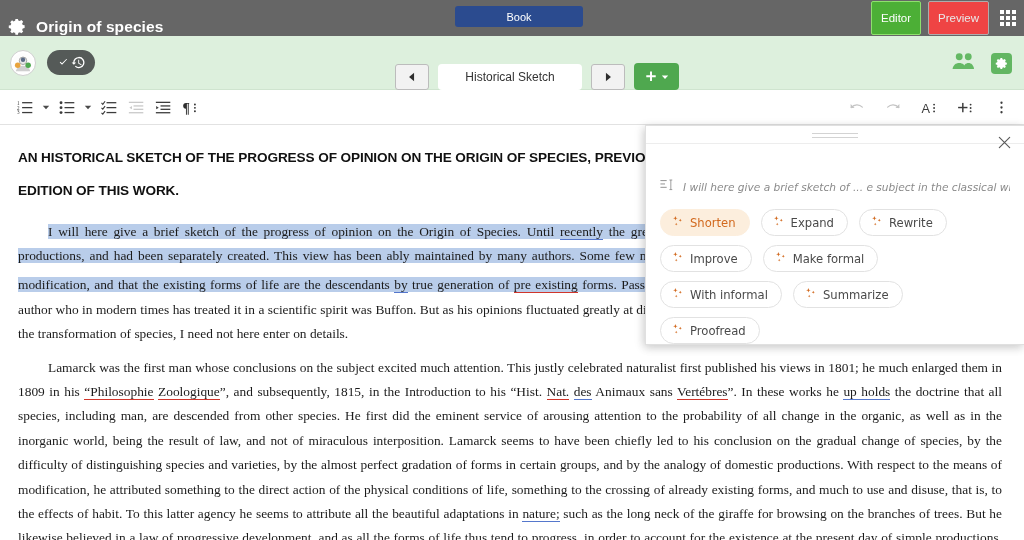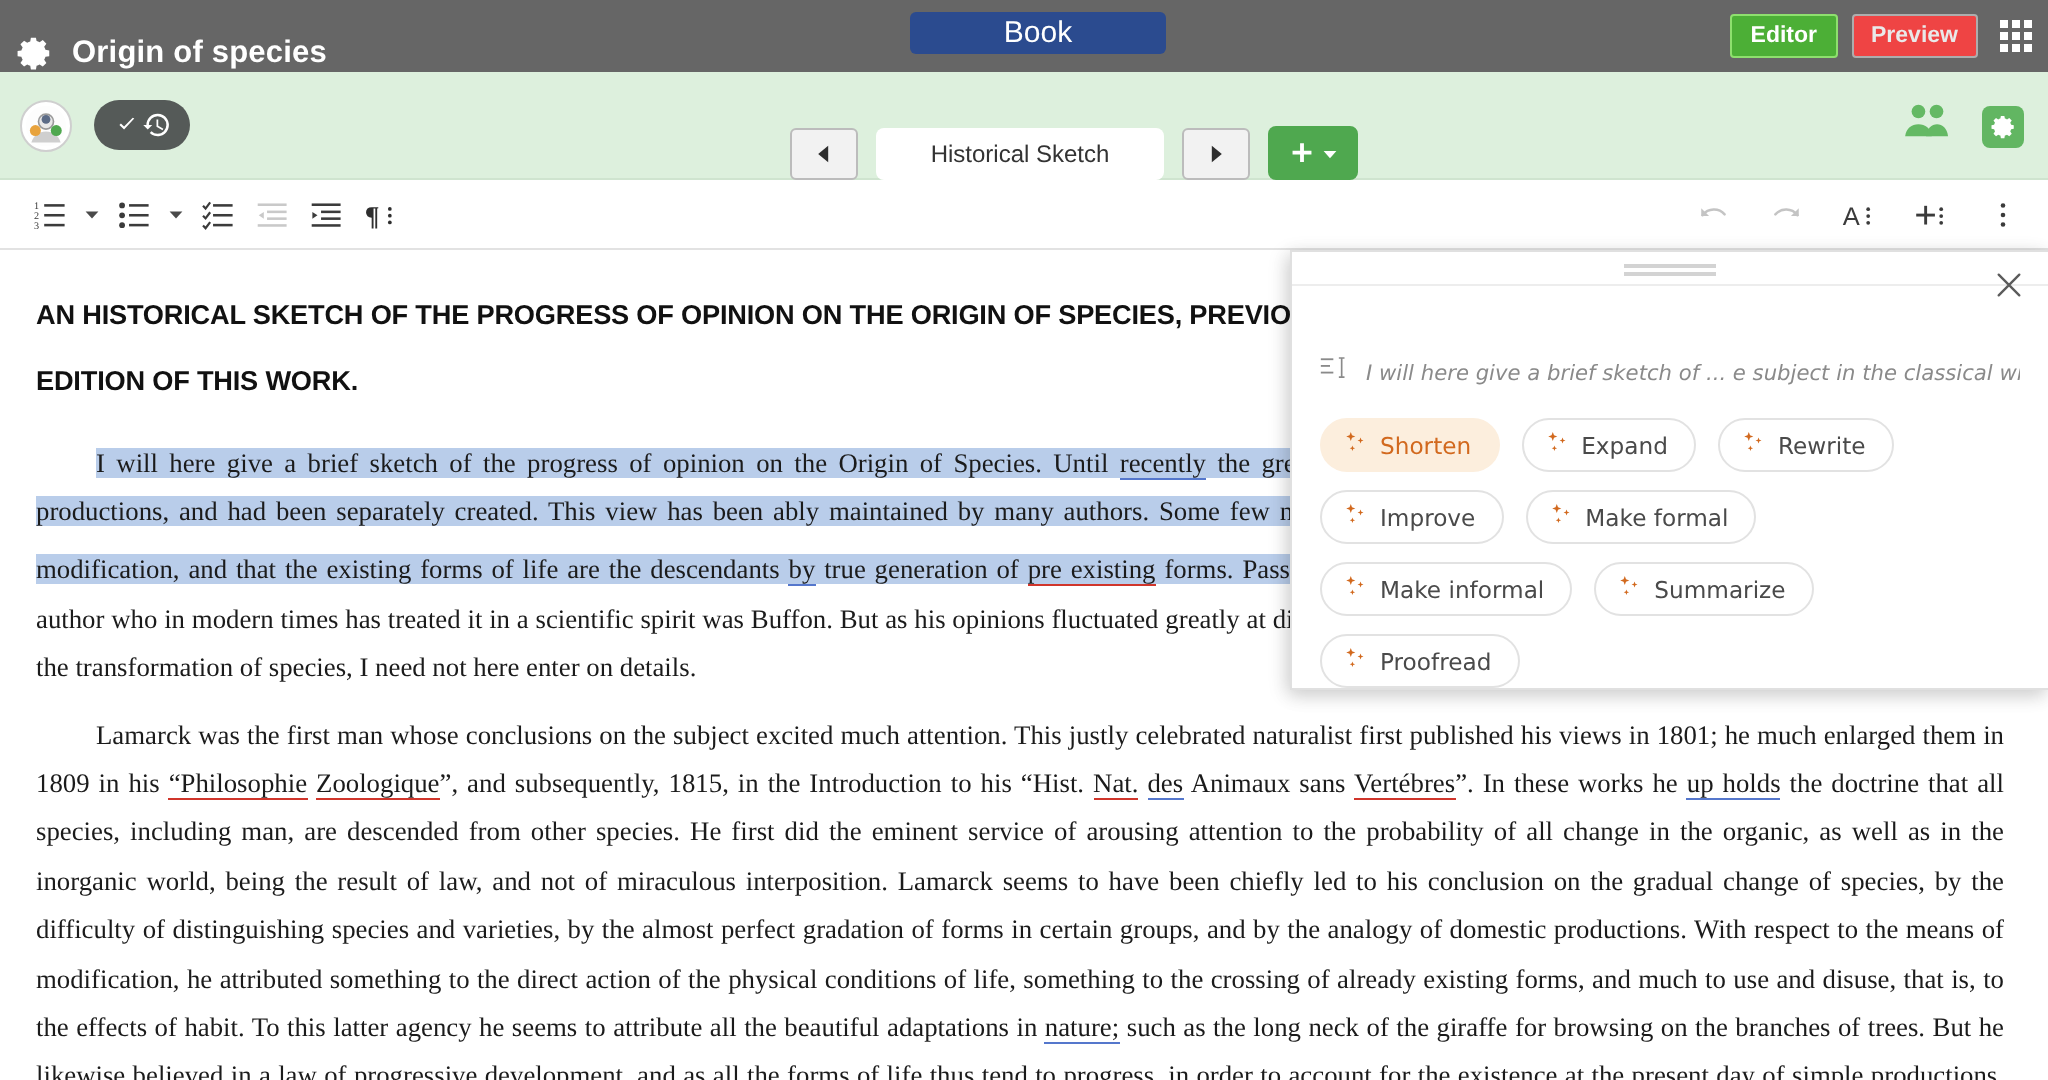--- a/index.html
+++ b/index.html
@@ -27,38 +27,37 @@
     font-weight: bold;
     letter-spacing: .1px;
     white-space: nowrap;
   }
   .book-btn {
     position: absolute;
     left: 455px; top: 6px;
     width: 128px; height: 21px;
     background: #2b4b8f;
     color: #fff;
-    font-size: 15px;
+    font-size: 11px;
     border-radius: 3px;
     display: flex; align-items: center; justify-content: center;
     cursor: pointer;
   }
   .topbar-right {
     position: absolute; right: 8px; top: 0;
     height: 36px;
     display: flex; align-items: center; gap: 7px;
   }
   .seg-btn {
-    height: 22px;
+    height: 34px;
     padding: 0 9px;
     font-size: 11.5px;
     display: flex; align-items: center; justify-content: center;
     border-radius: 2px;
     cursor: pointer;
-    font-weight: bold;
   }
   .seg-editor { background: #4caf36; color: #fff; border: 1.5px solid #8ee06e; }
   .seg-preview { background: #ef4444; color: #e9e9e9; border: 1.5px solid #adadad; }
   .grid-icon {
     display: grid;
     grid-template-columns: repeat(3, 4px);
     grid-template-rows: repeat(3, 4px);
     gap: 2px;
     margin-left: 4px;
     cursor: pointer;
@@ -547,21 +546,21 @@
       <span>Make formal</span>
     </div>
     <div class="chip">
       <span class="spark">
         <svg viewBox="0 0 16 16" width="13" height="13">
             <path fill="#d2691e" d="M5.4 1.2l.75 2.05L8.2 4l-2.05.75L5.4 6.8l-.75-2.05L2.6 4l2.05-.75z"></path>
             <path fill="#d2691e" d="M11.4 4.6l.5 1.35 1.35.5-1.35.5-.5 1.35-.5-1.35-1.35-.5 1.35-.5z"></path>
             <path fill="#d2691e" d="M6.4 9.6l.45 1.2 1.2.45-1.2.45-.45 1.2-.45-1.2-1.2-.45 1.2-.45z"></path>
           </svg>
       </span>
-      <span>Make informal</span>
+      <span>With informal</span>
     </div>
     <div class="chip">
       <span class="spark">
         <svg viewBox="0 0 16 16" width="13" height="13">
             <path fill="#d2691e" d="M5.4 1.2l.75 2.05L8.2 4l-2.05.75L5.4 6.8l-.75-2.05L2.6 4l2.05-.75z"></path>
             <path fill="#d2691e" d="M11.4 4.6l.5 1.35 1.35.5-1.35.5-.5 1.35-.5-1.35-1.35-.5 1.35-.5z"></path>
             <path fill="#d2691e" d="M6.4 9.6l.45 1.2 1.2.45-1.2.45-.45 1.2-.45-1.2-1.2-.45 1.2-.45z"></path>
           </svg>
       </span>
       <span>Summarize</span>

